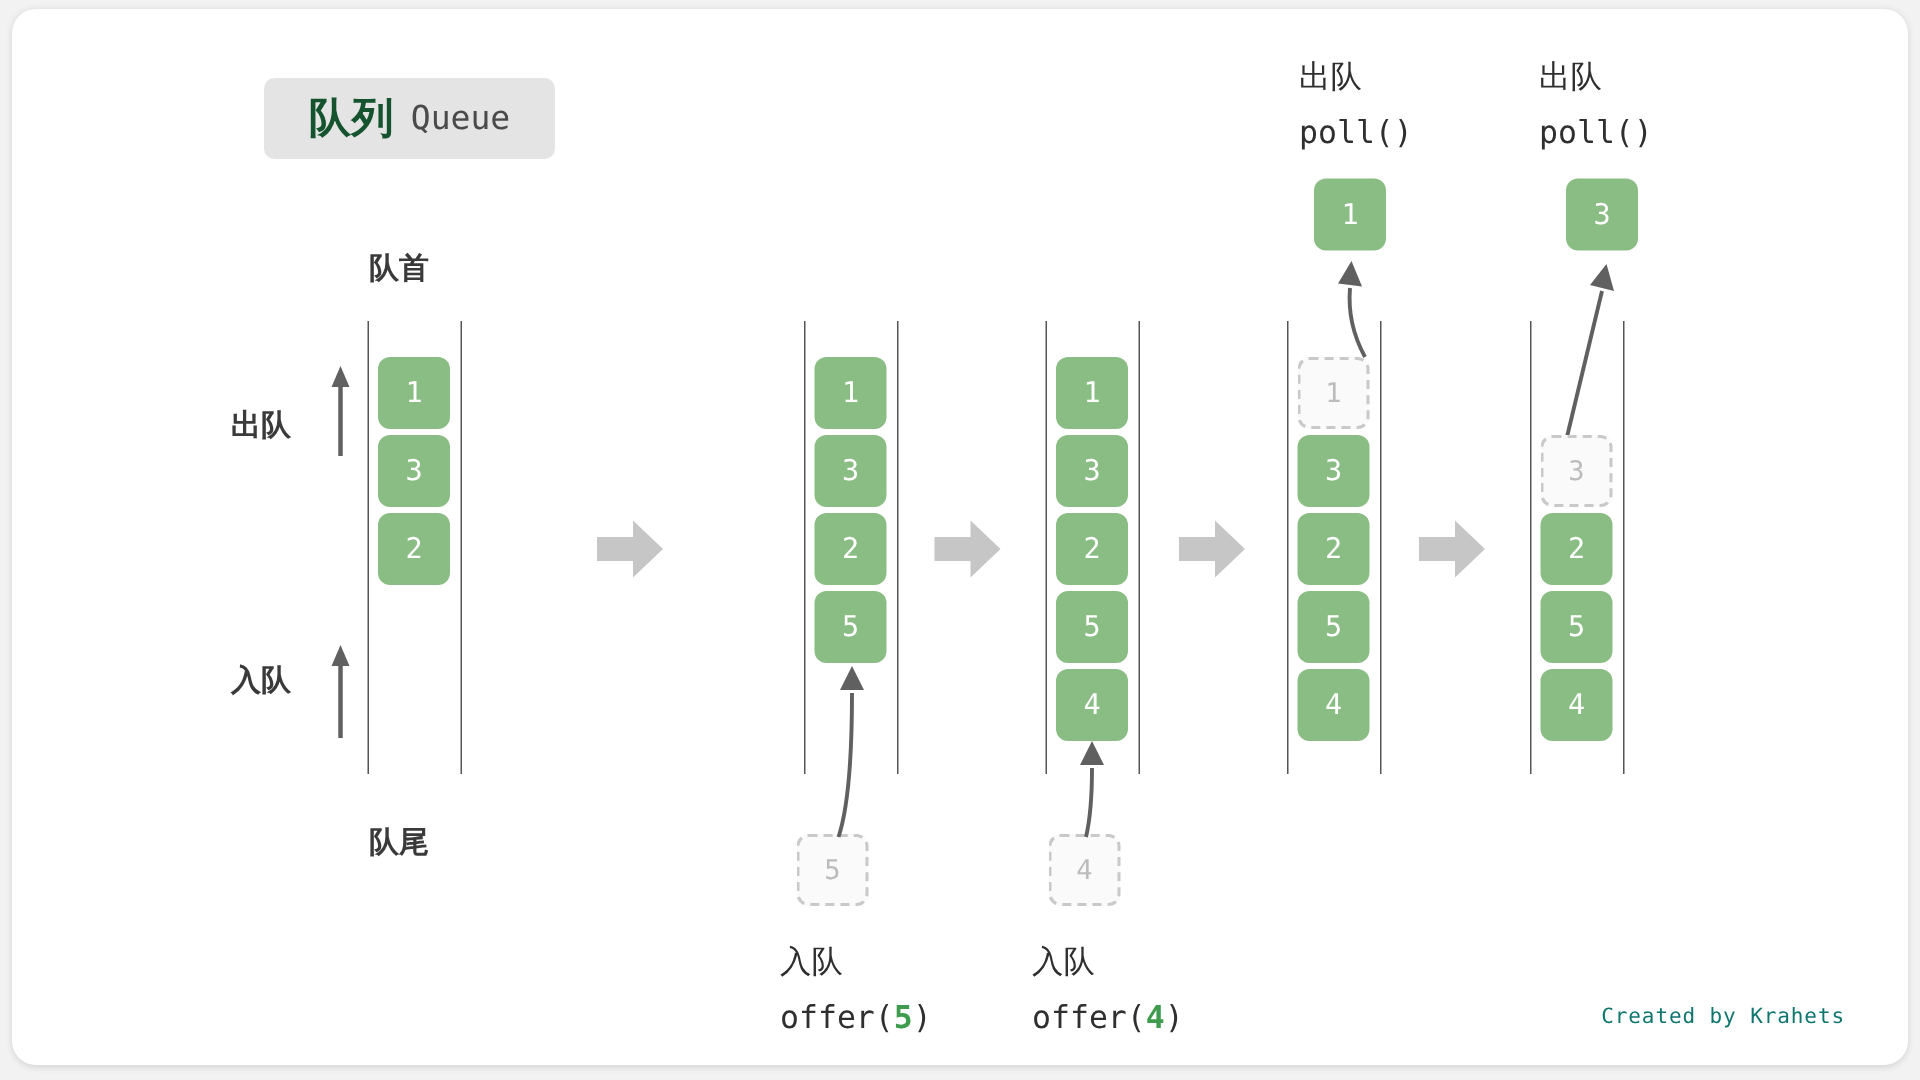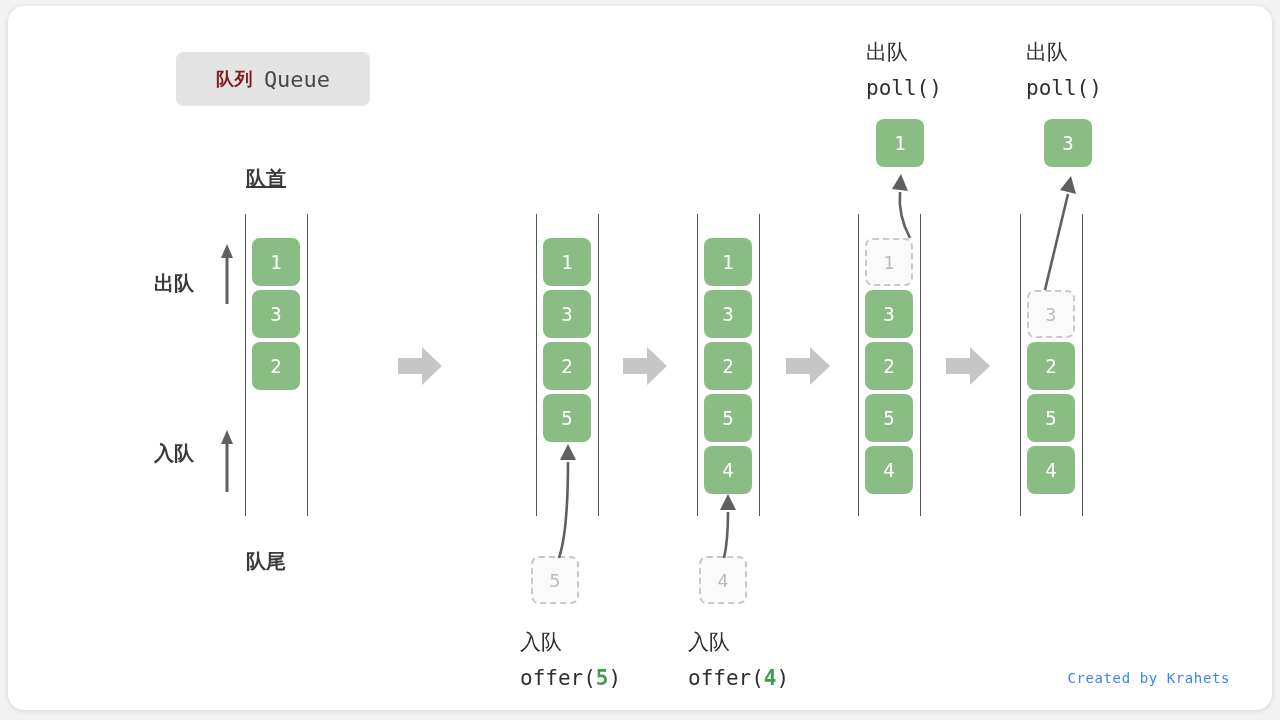--- a/index.html
+++ b/index.html
@@ -39,23 +39,23 @@
     width: 194px;
     height: 54px;
     background: #e4e4e4;
     border-radius: 7px;
     display: flex;
     align-items: center;
     justify-content: center;
     gap: 11px;
   }
   .title-cn {
-    font-size: 18px;
+    font-size: 28px;
     font-weight: bold;
-    color: #7f1d1d;
+    color: #14532d;
     letter-spacing: 0.5px;
   }
   .title-en {
     font-family: "DejaVu Sans Mono", "Liberation Mono", monospace;
     font-size: 22px;
     color: #4a4a4a;
   }
 
   
   .column { position: absolute; }
@@ -122,37 +122,37 @@
     height: 38px;
   }
 
   
   .watermark {
     position: absolute;
     right: 42px;
     bottom: 24px;
     font-family: "DejaVu Sans Mono", "Liberation Mono", monospace;
     font-size: 14px;
-    color: #3b82f6;
+    color: #0f766e;
     letter-spacing: 0.6px;
   }
   svg { overflow: visible; }
 </style>
 </head>
 <body>
 
 <div id="canvas">
   <div class="card">
 
     <div class="title-chip">
       <span class="title-cn">队列</span>
       <span class="title-en">Queue</span>
     </div>
 
-    <div class="lbl-cn-bold" style="left:238px; top:159px;text-decoration:underline;">队首</div>
+    <div class="lbl-cn-bold" style="left:238px; top:159px;">队首</div>
     <div class="lbl-cn-bold" style="left:238px; top:542px;text-align:center;">队尾</div>
 
     <div class="lbl-cn-bold" style="left:146px; top:264px;">出队</div>
     <svg class="abs" style="left:208px; top:236px;" width="22" height="64">
       <line x1="11" y1="62" x2="11" y2="12" stroke="#606060" stroke-width="3"></line>
       <polygon points="11,2 5,16 17,16" fill="#606060"></polygon>
     </svg>
 
     <div class="lbl-cn-bold" style="left:146px; top:434px;">入队</div>
     <svg class="abs" style="left:208px; top:422px;" width="22" height="66">

